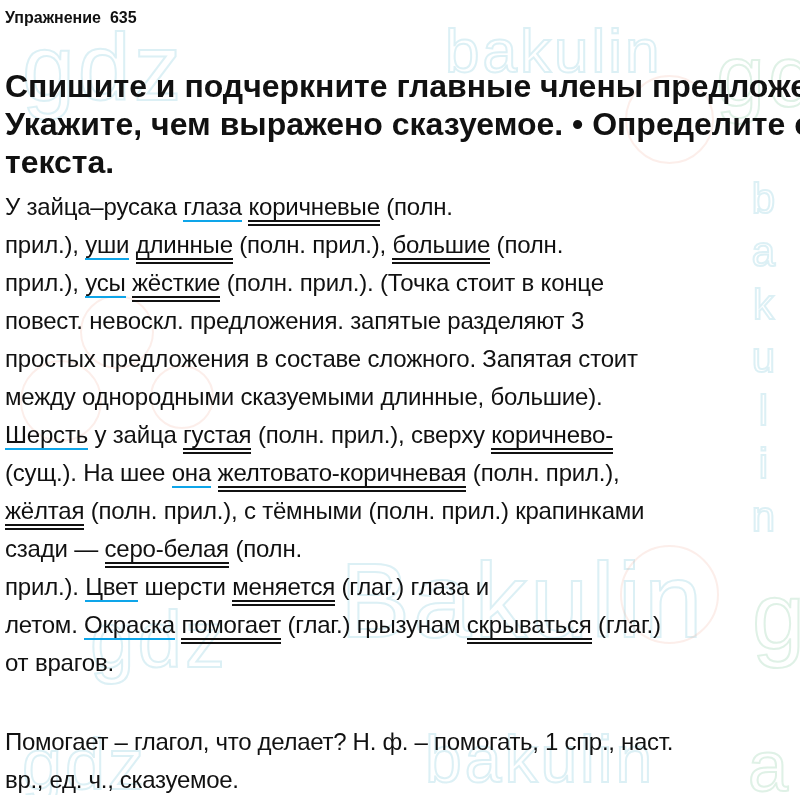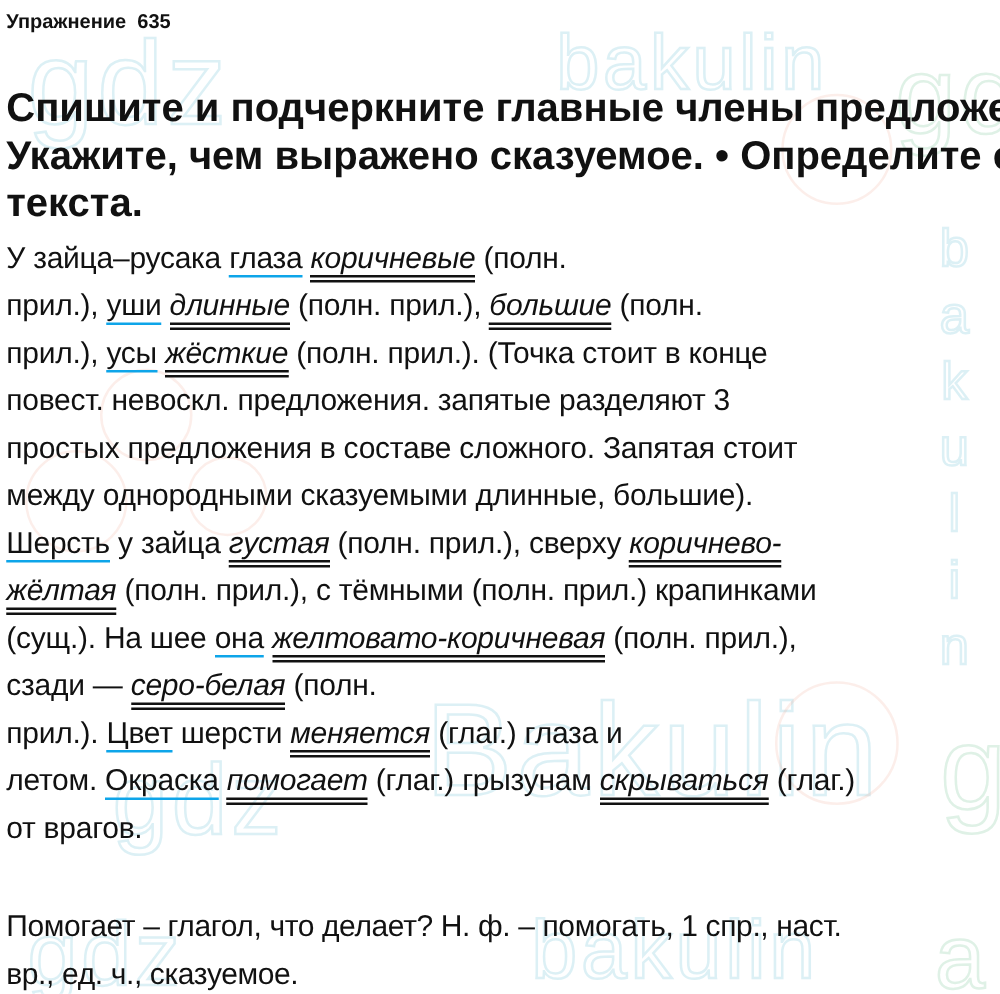--- a/index.html
+++ b/index.html
@@ -49,21 +49,21 @@
   }
   .note {
     position:absolute; left:5px; top:723px;
     font-size:24px; font-weight:normal;
     line-height:38px; white-space:nowrap;
     letter-spacing:-0.3px;
   }
   .line { height:38px; }
   .task .line { height:38px; }
   .u1 { border-bottom:2px solid #0ea5e9; }        
-  .u2 { border-bottom:6px double #111111;font-style:italic; }       
+  .u2 { border-bottom:6px double #111111; }       
 </style>
 </head>
 <body>
 
 <div id="watermarks">
     <div class="wm" style="left: 22px; top: 20px; font-size: 95px;">gdz</div>
     <div class="wm" style="left: 445px; top: 20px; font-size: 62px;">bakulin</div>
     <div class="wm green" style="left: 716px; top: 32px; font-size: 88px;">gd</div>
     <div class="wm vertical" style="left: 742px; top: 175px; font-size: 42px;">bakulin</div>
     <div class="wm" style="left: 90px; top: 600px; font-size: 80px;">gdz</div>
@@ -87,22 +87,22 @@
       <div class="line"><span>текста.</span></div>
     </div>
   <div class="body-text">
       <div class="line"><span>У зайца–русака </span><span class="u1">глаза</span><span> </span><span class="u2">коричневые</span><span> (полн.</span></div>
       <div class="line"><span>прил.), </span><span class="u1">уши</span><span> </span><span class="u2">длинные</span><span> (полн. прил.), </span><span class="u2">большие</span><span> (полн.</span></div>
       <div class="line"><span>прил.), </span><span class="u1">усы</span><span> </span><span class="u2">жёсткие</span><span> (полн. прил.). (Точка стоит в конце</span></div>
       <div class="line"><span>повест. невоскл. предложения. запятые разделяют 3</span></div>
       <div class="line"><span>простых предложения в составе сложного. Запятая стоит</span></div>
       <div class="line"><span>между однородными сказуемыми длинные, большие).</span></div>
       <div class="line"><span class="u1">Шерсть</span><span> у зайца </span><span class="u2">густая</span><span> (полн. прил.), сверху </span><span class="u2">коричнево-</span></div>
+      <div class="line"><span>(сущ.). На шее </span><span class="u1">она</span><span> </span><span class="u2">желтовато-коричневая</span><span> (полн. прил.),</span></div>
       <div class="line"><span class="u2">жёлтая</span><span> (полн. прил.), с тёмными (полн. прил.) крапинками</span></div>
-      <div class="line"><span>(сущ.). На шее </span><span class="u1">она</span><span> </span><span class="u2">желтовато-коричневая</span><span> (полн. прил.),</span></div>
       <div class="line"><span>сзади — </span><span class="u2">серо-белая</span><span> (полн.</span></div>
       <div class="line"><span>прил.). </span><span class="u1">Цвет</span><span> шерсти </span><span class="u2">меняется</span><span> (глаг.) глаза и</span></div>
       <div class="line"><span>летом. </span><span class="u1">Окраска</span><span> </span><span class="u2">помогает</span><span> (глаг.) грызунам </span><span class="u2">скрываться</span><span> (глаг.)</span></div>
       <div class="line"><span>от врагов.</span></div>
     </div>
   <div class="note">
       <div class="line"><span>Помогает – глагол, что делает? Н. ф. – помогать, 1 спр., наст.</span></div>
       <div class="line"><span>вр., ед. ч., сказуемое.</span></div>
     </div>
 </div>

